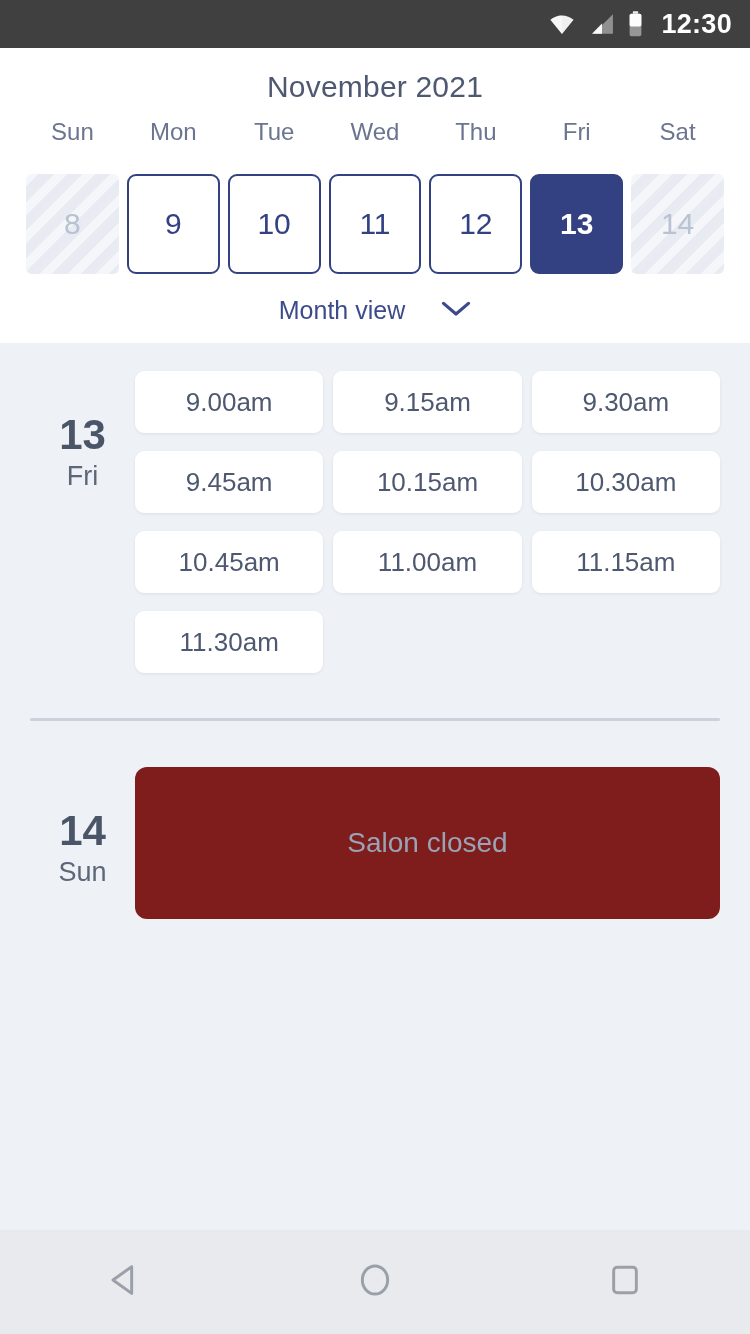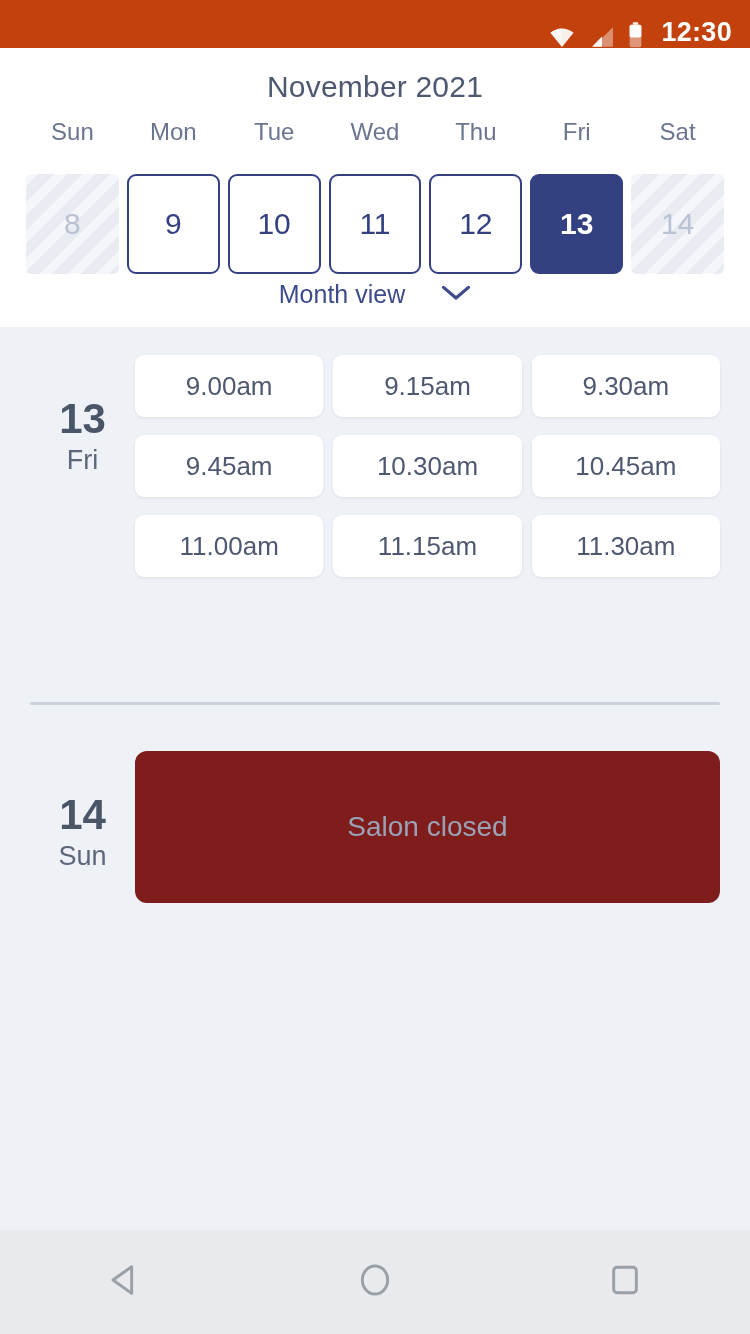--- a/index.html
+++ b/index.html
@@ -6,22 +6,22 @@
   html, body {
     width:750px; height:1334px;
     font-family:"Liberation Sans", sans-serif;
     background:#eef1f6;
     overflow:hidden;
   }
   #screen { position:relative; width:750px; height:1334px; background:#eef1f6; }
 
   
   .statusbar {
-    height:48px; background:#c2410c;
-    display:flex; align-items:flex-end; justify-content:flex-end;
+    height:48px; background:#404040;
+    display:flex; align-items:center; justify-content:flex-end;
     padding-right:18px; gap:14px;
   }
   .sb-icon { display:flex; align-items:center; }
   .sb-time {
     color:#ffffff; font-size:27px; font-weight:bold;
     letter-spacing:0.3px; margin-left:4px;
   }
 
   
   .appbar {
@@ -67,21 +67,21 @@
     background-image:repeating-linear-gradient(
       135deg,
       rgba(255,255,255,0.55) 0px,
       rgba(255,255,255,0.55) 9px,
       rgba(0,0,0,0) 9px,
       rgba(0,0,0,0) 20px);
     border-radius:6px;
   }
   .month-view-row {
     display:flex; align-items:center; justify-content:center;
-    gap:36px; margin-top:6px;
+    gap:36px; margin-top:22px;
   }
   .month-view-label { font-size:25px; color:#3d4b8c; }
 
   
   .slots-area { background:#eef1f6; padding-top:28px; }
   .day-group { display:flex; padding:0 30px; }
   .day-label { width:105px; flex-shrink:0; padding-top:42px; text-align:center; }
   .day-label .dnum { font-size:42px; font-weight:bold; color:#4a5568; line-height:1.05; }
   .day-label .ddow { font-size:27px; color:#5d6779; margin-top:4px; }
   .slot-grid {
@@ -182,20 +182,21 @@
     <div class="day-group">
       <div class="day-label">
         <div class="dnum">13</div>
         <div class="ddow">Fri</div>
       </div>
       <div class="slot-grid">
         <div class="slot">9.00am</div>
         <div class="slot">9.15am</div>
         <div class="slot">9.30am</div>
         <div class="slot">9.45am</div>
+        <div class="slot">10.15am</div>
         <div class="slot">10.30am</div>
         <div class="slot">10.45am</div>
         <div class="slot">11.00am</div>
         <div class="slot">11.15am</div>
         <div class="slot">11.30am</div>
         <div class="slot placeholder"></div>
       </div>
     </div>
 
     <div class="divider"></div>

